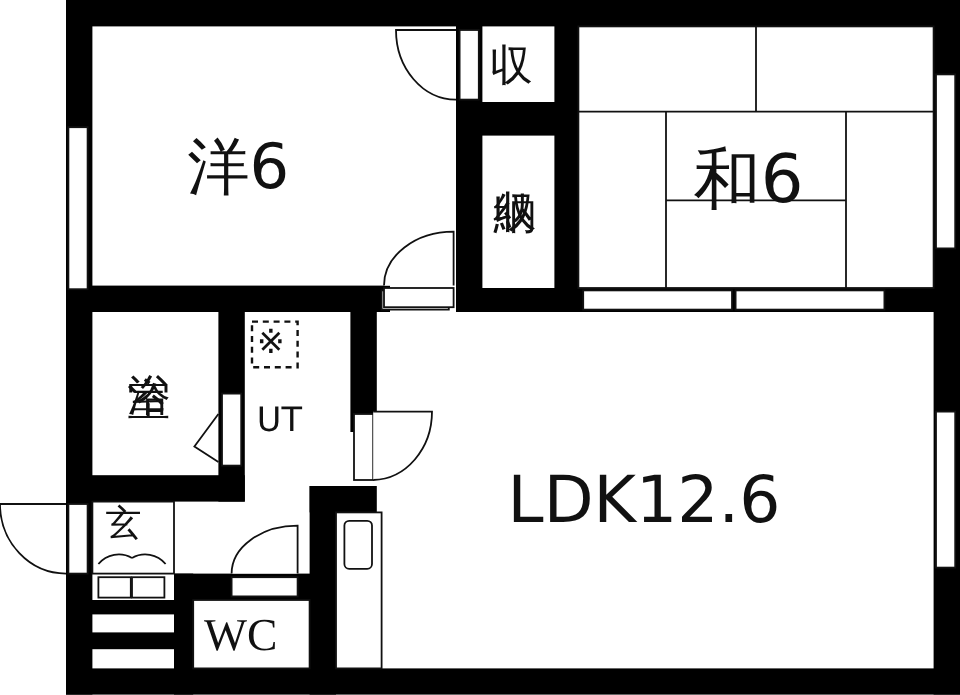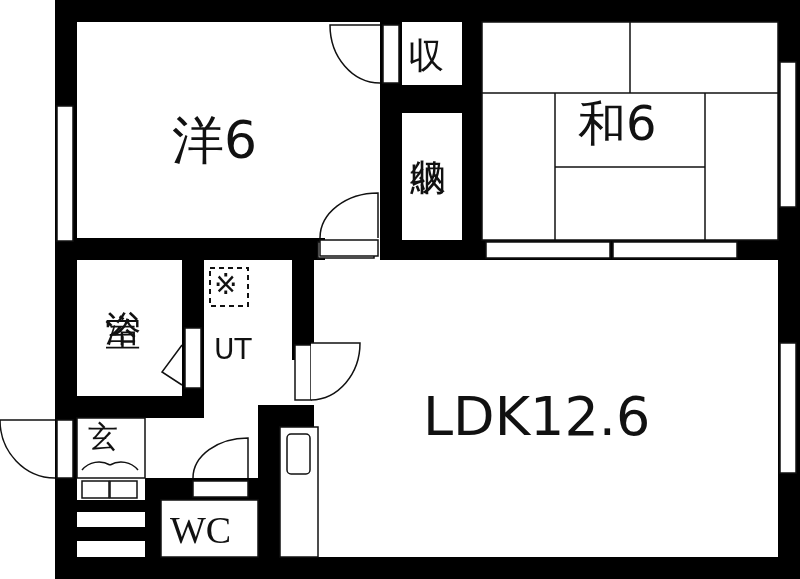--- a/index.html
+++ b/index.html
@@ -90,22 +90,22 @@
     <path d="M82 470 A22 22 0 0 1 110 465 M138 470 A22 22 0 0 0 110 465" fill="none"></path>
     <rect x="82" y="481" width="27" height="17"></rect>
     <rect x="110" y="481" width="27" height="17"></rect>
   </g>
 
   <rect x="161" y="500" width="97" height="57" fill="#fff" stroke="#111" stroke-width="1.5"></rect>
 
   <rect x="210" y="268" width="38" height="38" fill="none" stroke="#111" stroke-width="2" stroke-dasharray="5,4"></rect>
 </svg>
 
-<div class="lbl" style="left:172px; top:114px; font-size:52px;">洋6</div>
+<div class="lbl" style="left:156px; top:114px; font-size:52px;">洋6</div>
 <div class="lbl" style="left:408px; top:38px; font-size:36px;">収</div>
 <div class="lbl v" style="left:410px; top:130px; font-size:36px;">収納</div>
-<div class="lbl" style="left:578px; top:99px; font-size:48px;">和6</div>
+<div class="lbl" style="left:578px; top:122px; font-size:56px;">和6</div>
 <div class="lbl v" style="left:105px; top:282px; font-size:36px;">浴室</div>
 <div class="lbl" style="left:214px; top:336px; font-size:28px;">UT</div>
 <div class="lbl" style="left:88px; top:422px; font-size:30px;">玄</div>
 <div class="lbl" style="left:170px; top:511px; font-size:38px;font-family:Liberation Serif, serif;">WC</div>
 <div class="lbl" style="left:423px; top:390px; font-size:54px;">LDK12.6</div>
 <div class="lbl" style="left:214px; top:271px; font-size:28px;">※</div>
 
 </body></html>

